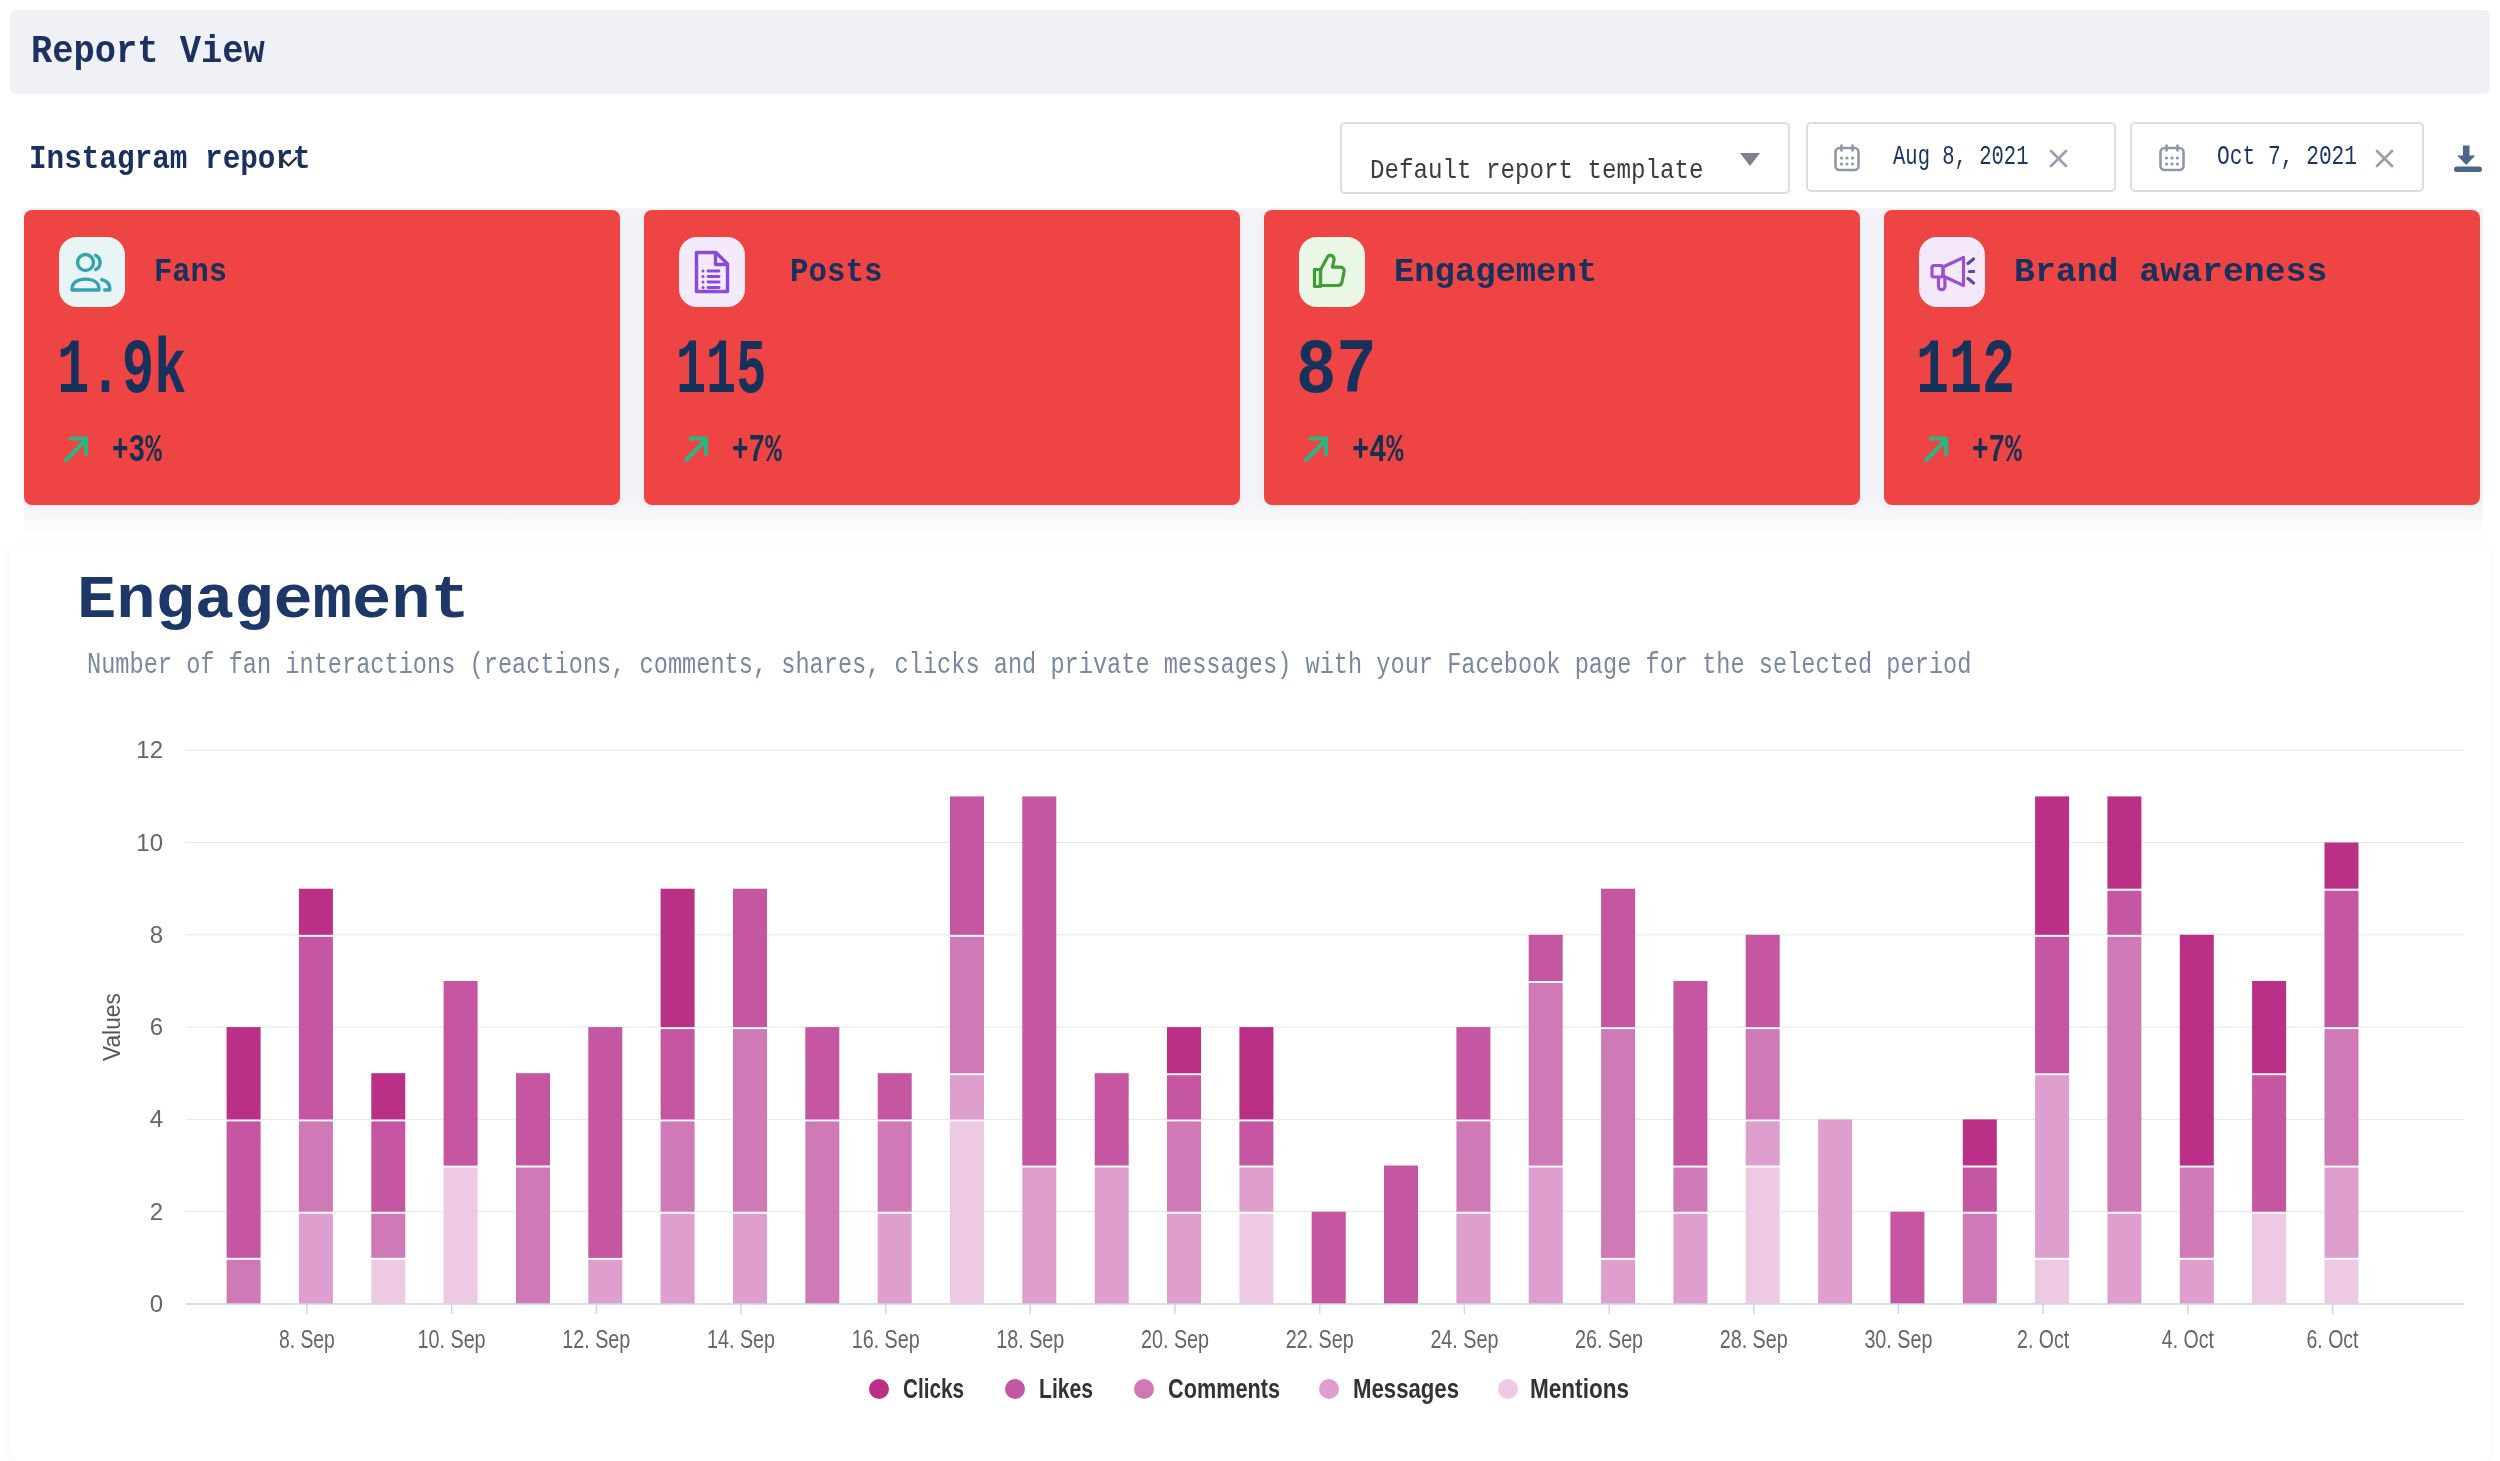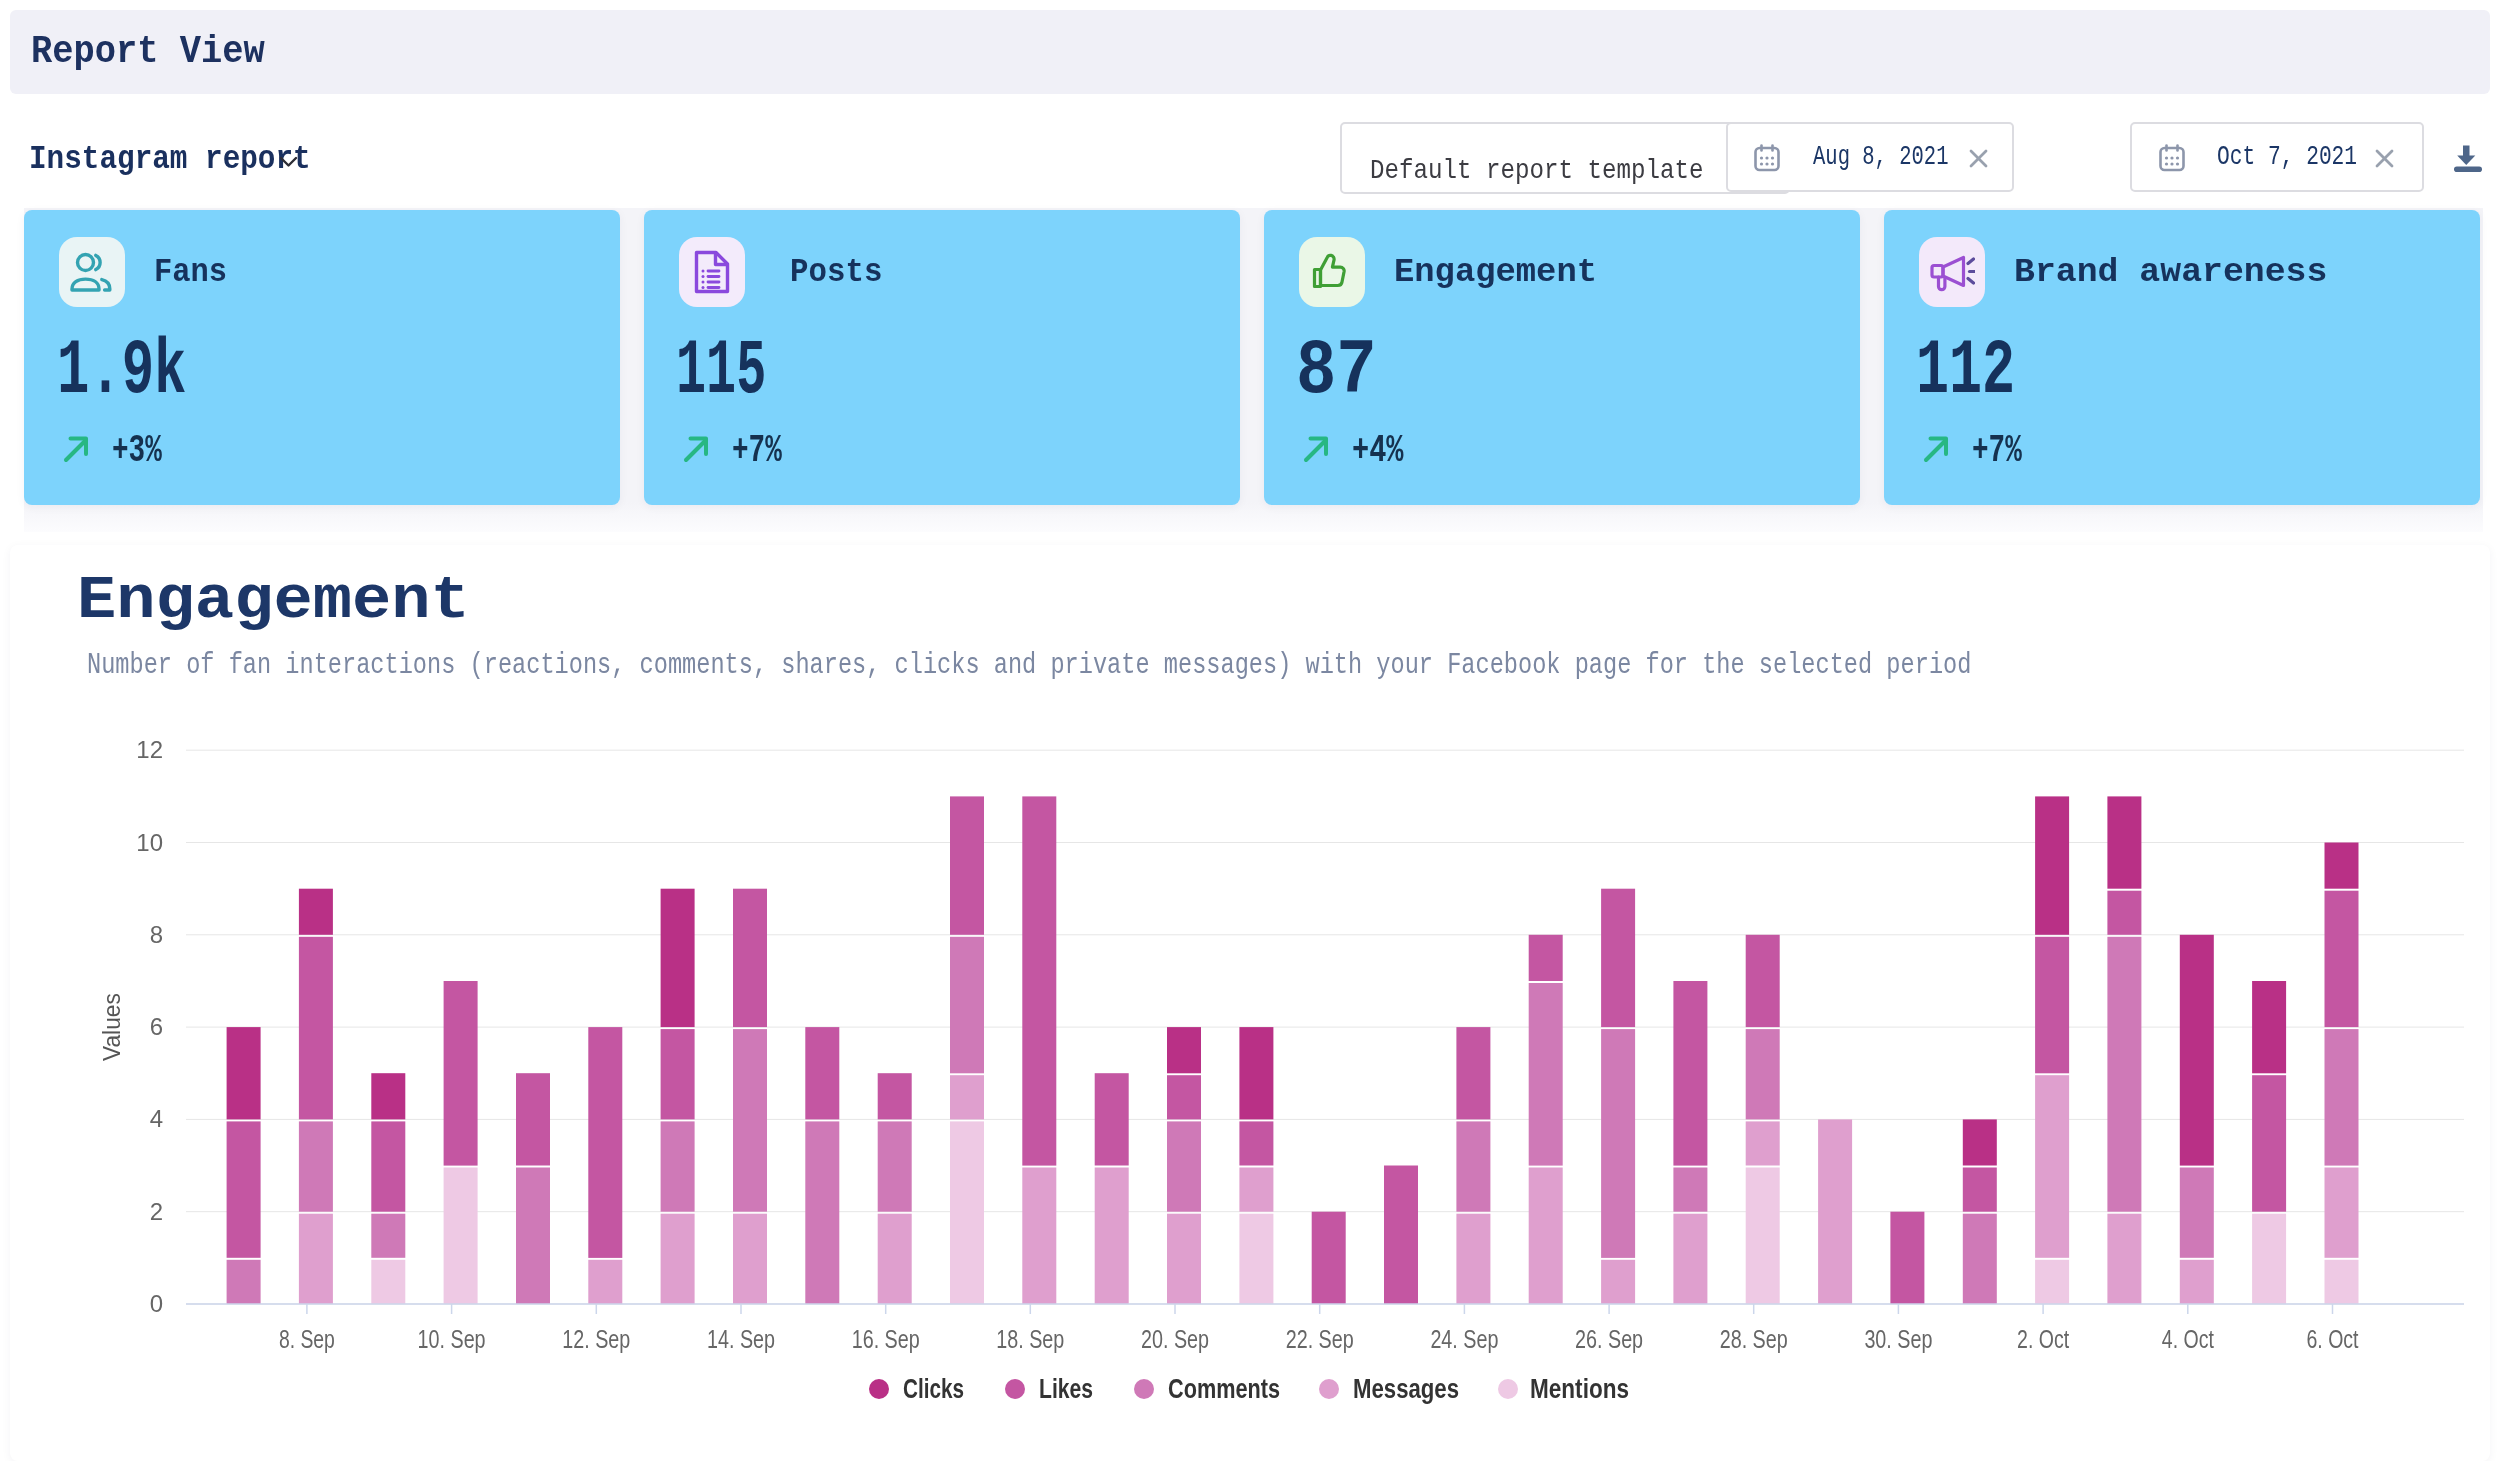--- a/index.html
+++ b/index.html
@@ -2,41 +2,41 @@
 <html><head><meta charset="utf-8">
 <style>
 * { margin:0; padding:0; box-sizing:border-box; }
 html,body { width:2500px; height:1461px; font-family:"Liberation Sans", sans-serif; background:#ffffff; overflow:hidden; }
 .abs { position:absolute;font-family:Liberation Mono, monospace; }
 .topbar { position:absolute; left:10px; top:10px; width:2480px; height:84px; background:#f0f0f7; border-radius:6px; }
 .selbox { position:absolute; left:1340px; top:122px; width:450px; height:72px; background:#fff; border:2px solid #dcdce1; border-radius:5px; }
 .caret { position:absolute; right:28px; top:29px; width:0; height:0; border-left:10px solid transparent; border-right:10px solid transparent; border-top:13px solid #80808c; }
 .datebox { position:absolute; top:122px; height:70px; background:#fff; border:2px solid #dcdce1; border-radius:5px; }
 .band { position:absolute; left:24px; top:208px; width:2459px; height:324px; background:linear-gradient(180deg,#f4f4f8 0px,#f4f4f8 294px,#fcfcfe 324px); }
-.card { position:absolute; top:210px; width:596px; height:295px; background:#7dd3fc; border-radius:8px; box-shadow:0 2px 10px rgba(40,40,80,0.05); }
+.card { position:absolute; top:210px; width:596px; height:295px; background:#ef4444; border-radius:8px; box-shadow:0 2px 10px rgba(40,40,80,0.05); }
 .tile { position:absolute; left:35px; top:27px; width:66px; height:70px; border-radius:18px; display:flex; align-items:center; justify-content:center; }
 .cup  { position:absolute; left:39px; top:222px; }
 .panel { position:absolute; left:10px; top:545px; width:2480px; height:916px; background:#fff; border-radius:8px; box-shadow:0 2px 10px rgba(40,40,80,0.05); }
 svg { display:block; }
 text { font-family:"Liberation Sans", sans-serif; }
 </style></head>
 <body>
 <div class="topbar"></div>
 <div class="abs" style="left:31px;top:30px"><span style="display:inline-block;transform:scaleX(0.932);transform-origin:0 0;font-size:38px;font-weight:bold;color:#1d3160;white-space:nowrap;">Report View</span></div>
 <div class="abs" style="left:29px;top:141px"><span style="display:inline-block;transform:scaleX(0.889);transform-origin:0 0;font-size:33px;font-weight:bold;color:#1a305e;white-space:nowrap;">Instagram report</span></div>
 <div class="abs" style="left:279px;top:156px">
     <svg width="19" height="12" viewBox="0 0 19 12" fill="none" stroke="#2d2d35" stroke-width="2.4" stroke-linecap="round" stroke-linejoin="round">
 <path d="M2 2 L9.5 9.5 L17 2"></path>
 </svg>
   </div>
 <div class="selbox">
     <div class="abs" style="left:28px;top:31px"><span style="display:inline-block;transform:scaleX(0.863);transform-origin:0 0;font-size:28px;font-weight:normal;color:#3c3c42;white-space:nowrap;">Default report template</span></div>
     <div class="caret"></div>
   </div>
-<div class="datebox" style="left:1726px;width:288px">
+<div class="datebox" style="left:1806px;width:310px">
   <div class="abs" style="left:26px;top:20px">
       <svg width="26" height="28" viewBox="0 0 26 28" fill="none" stroke="#8d96ab" stroke-width="2.6">
 <rect x="1.5" y="4" width="23" height="22" rx="4"></rect>
 <line x1="7.5" y1="1.5" x2="7.5" y2="6.5" stroke-linecap="round"></line>
 <line x1="18.5" y1="1.5" x2="18.5" y2="6.5" stroke-linecap="round"></line>
 <g fill="#8d96ab" stroke="none">
 <circle cx="7.5" cy="14" r="1.6"></circle>
           <circle cx="13" cy="14" r="1.6"></circle>
           <circle cx="18.5" cy="14" r="1.6"></circle>
 <circle cx="7.5" cy="20" r="1.6"></circle>

